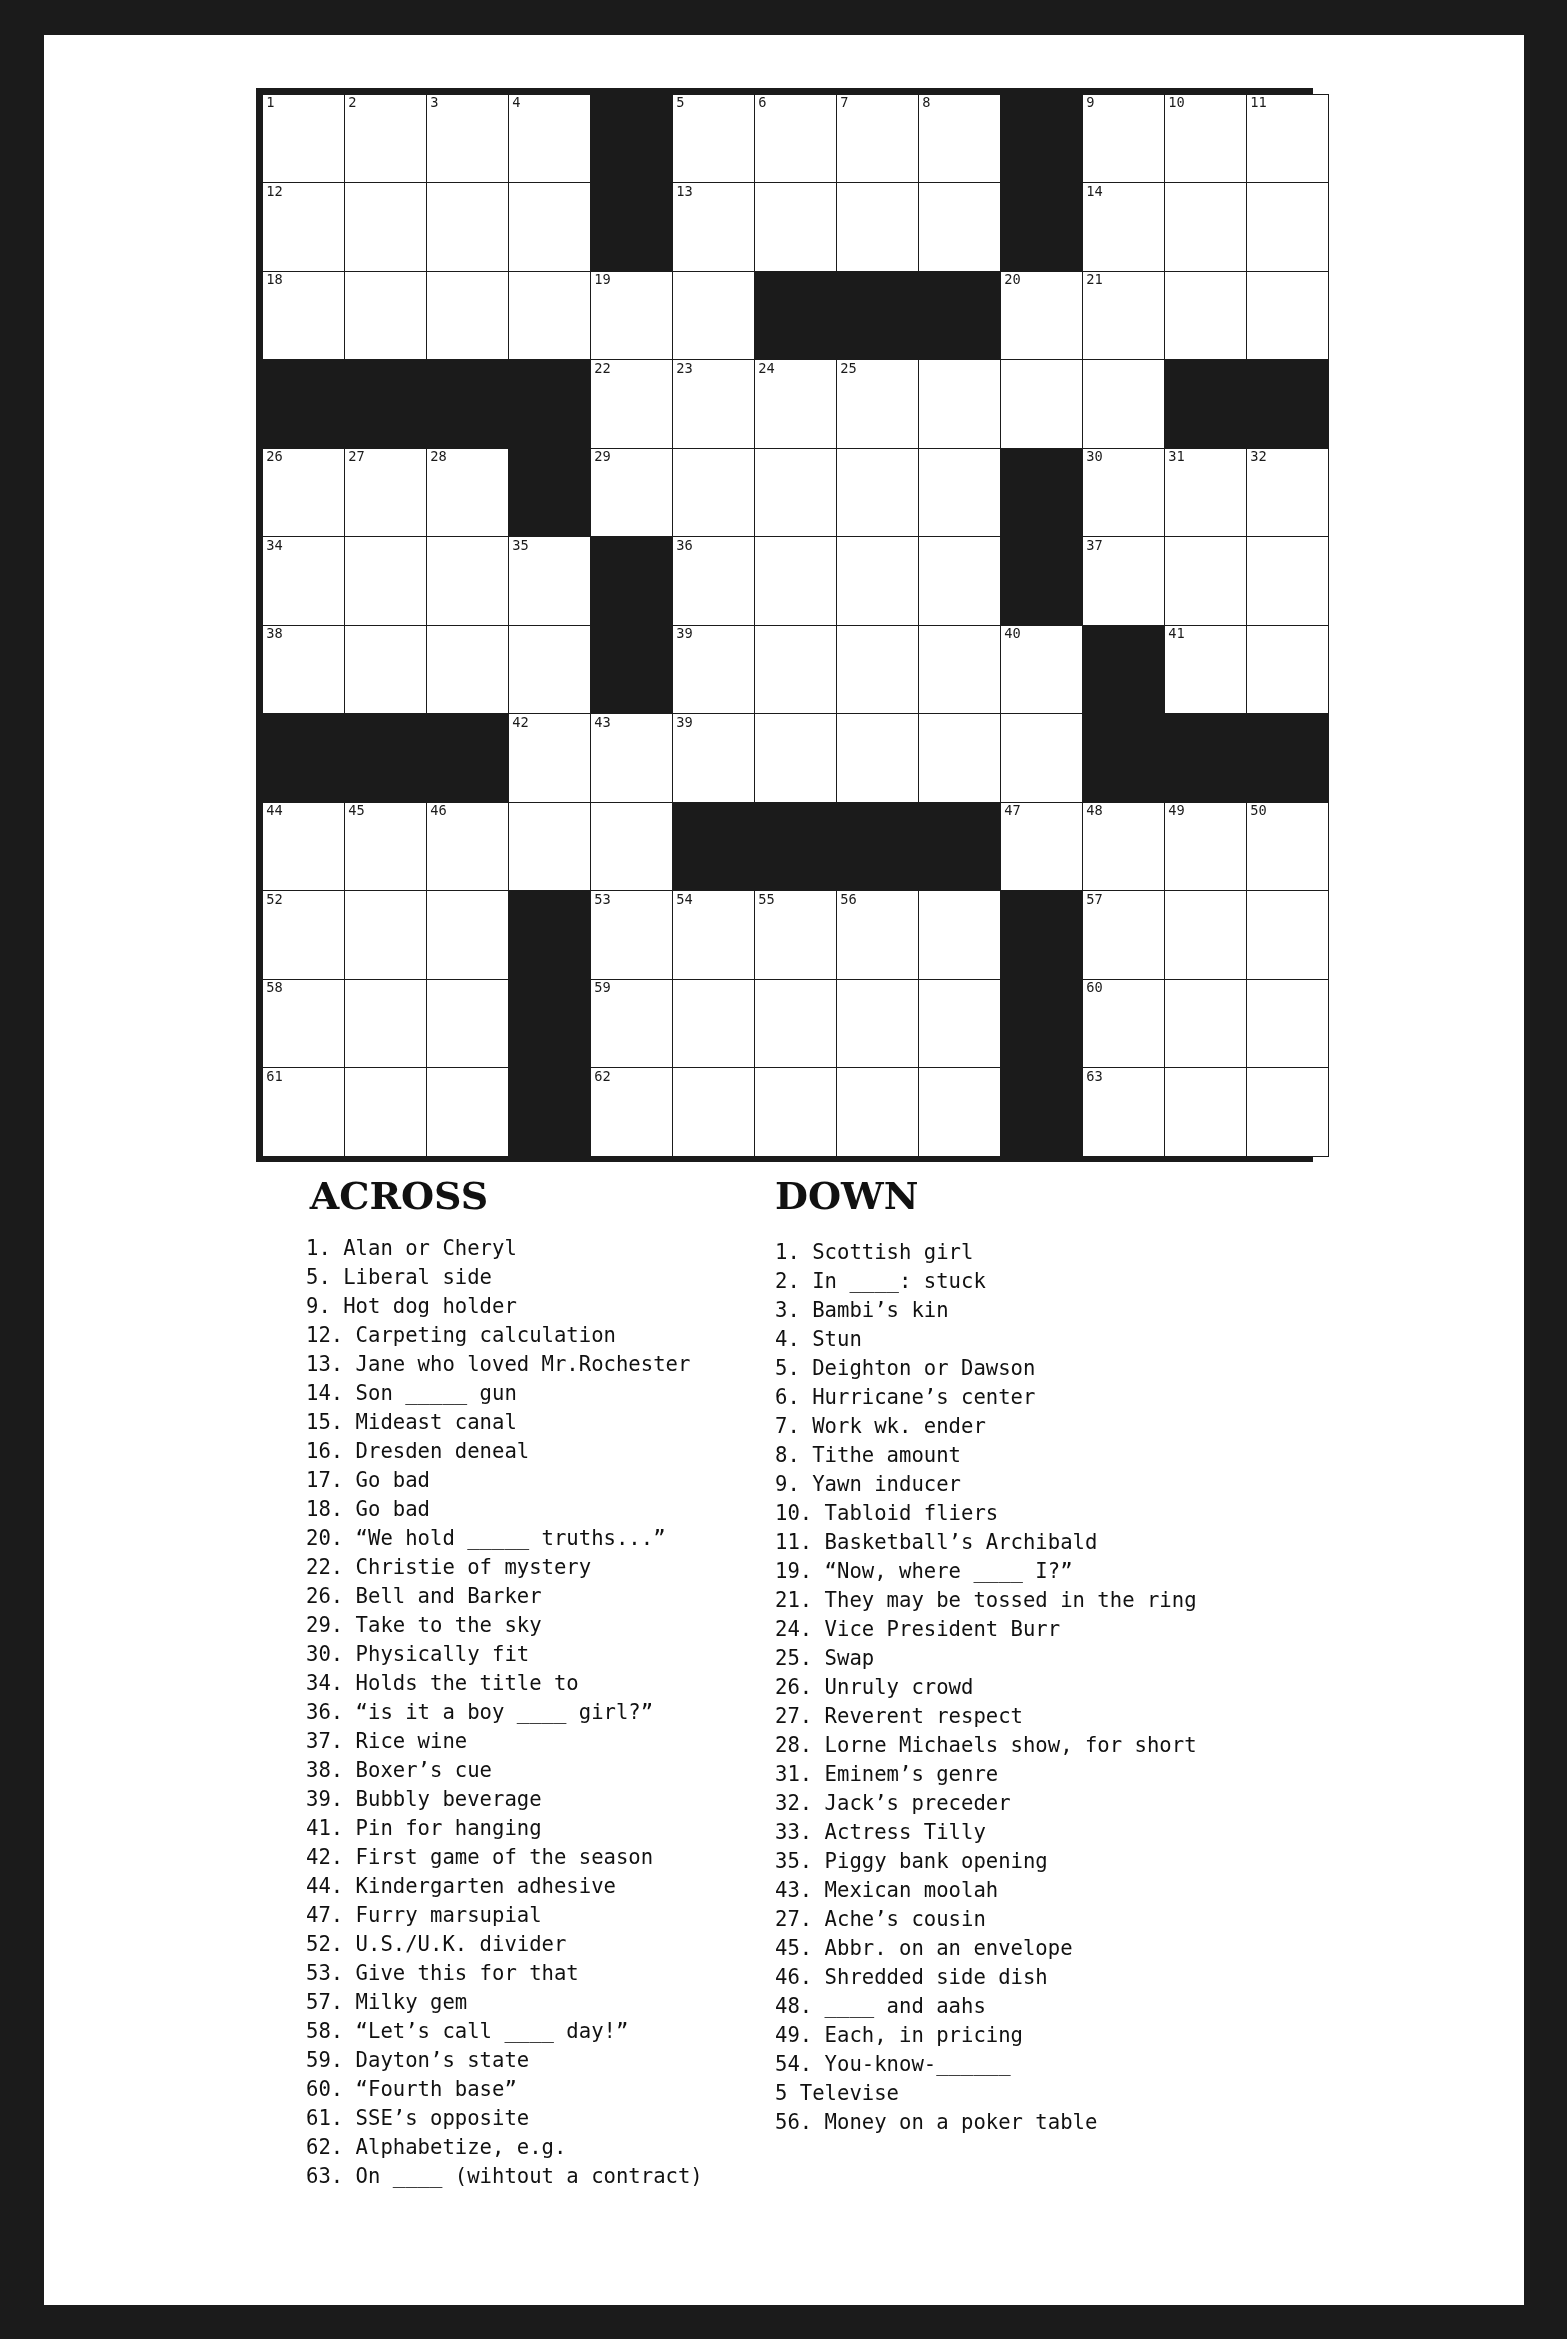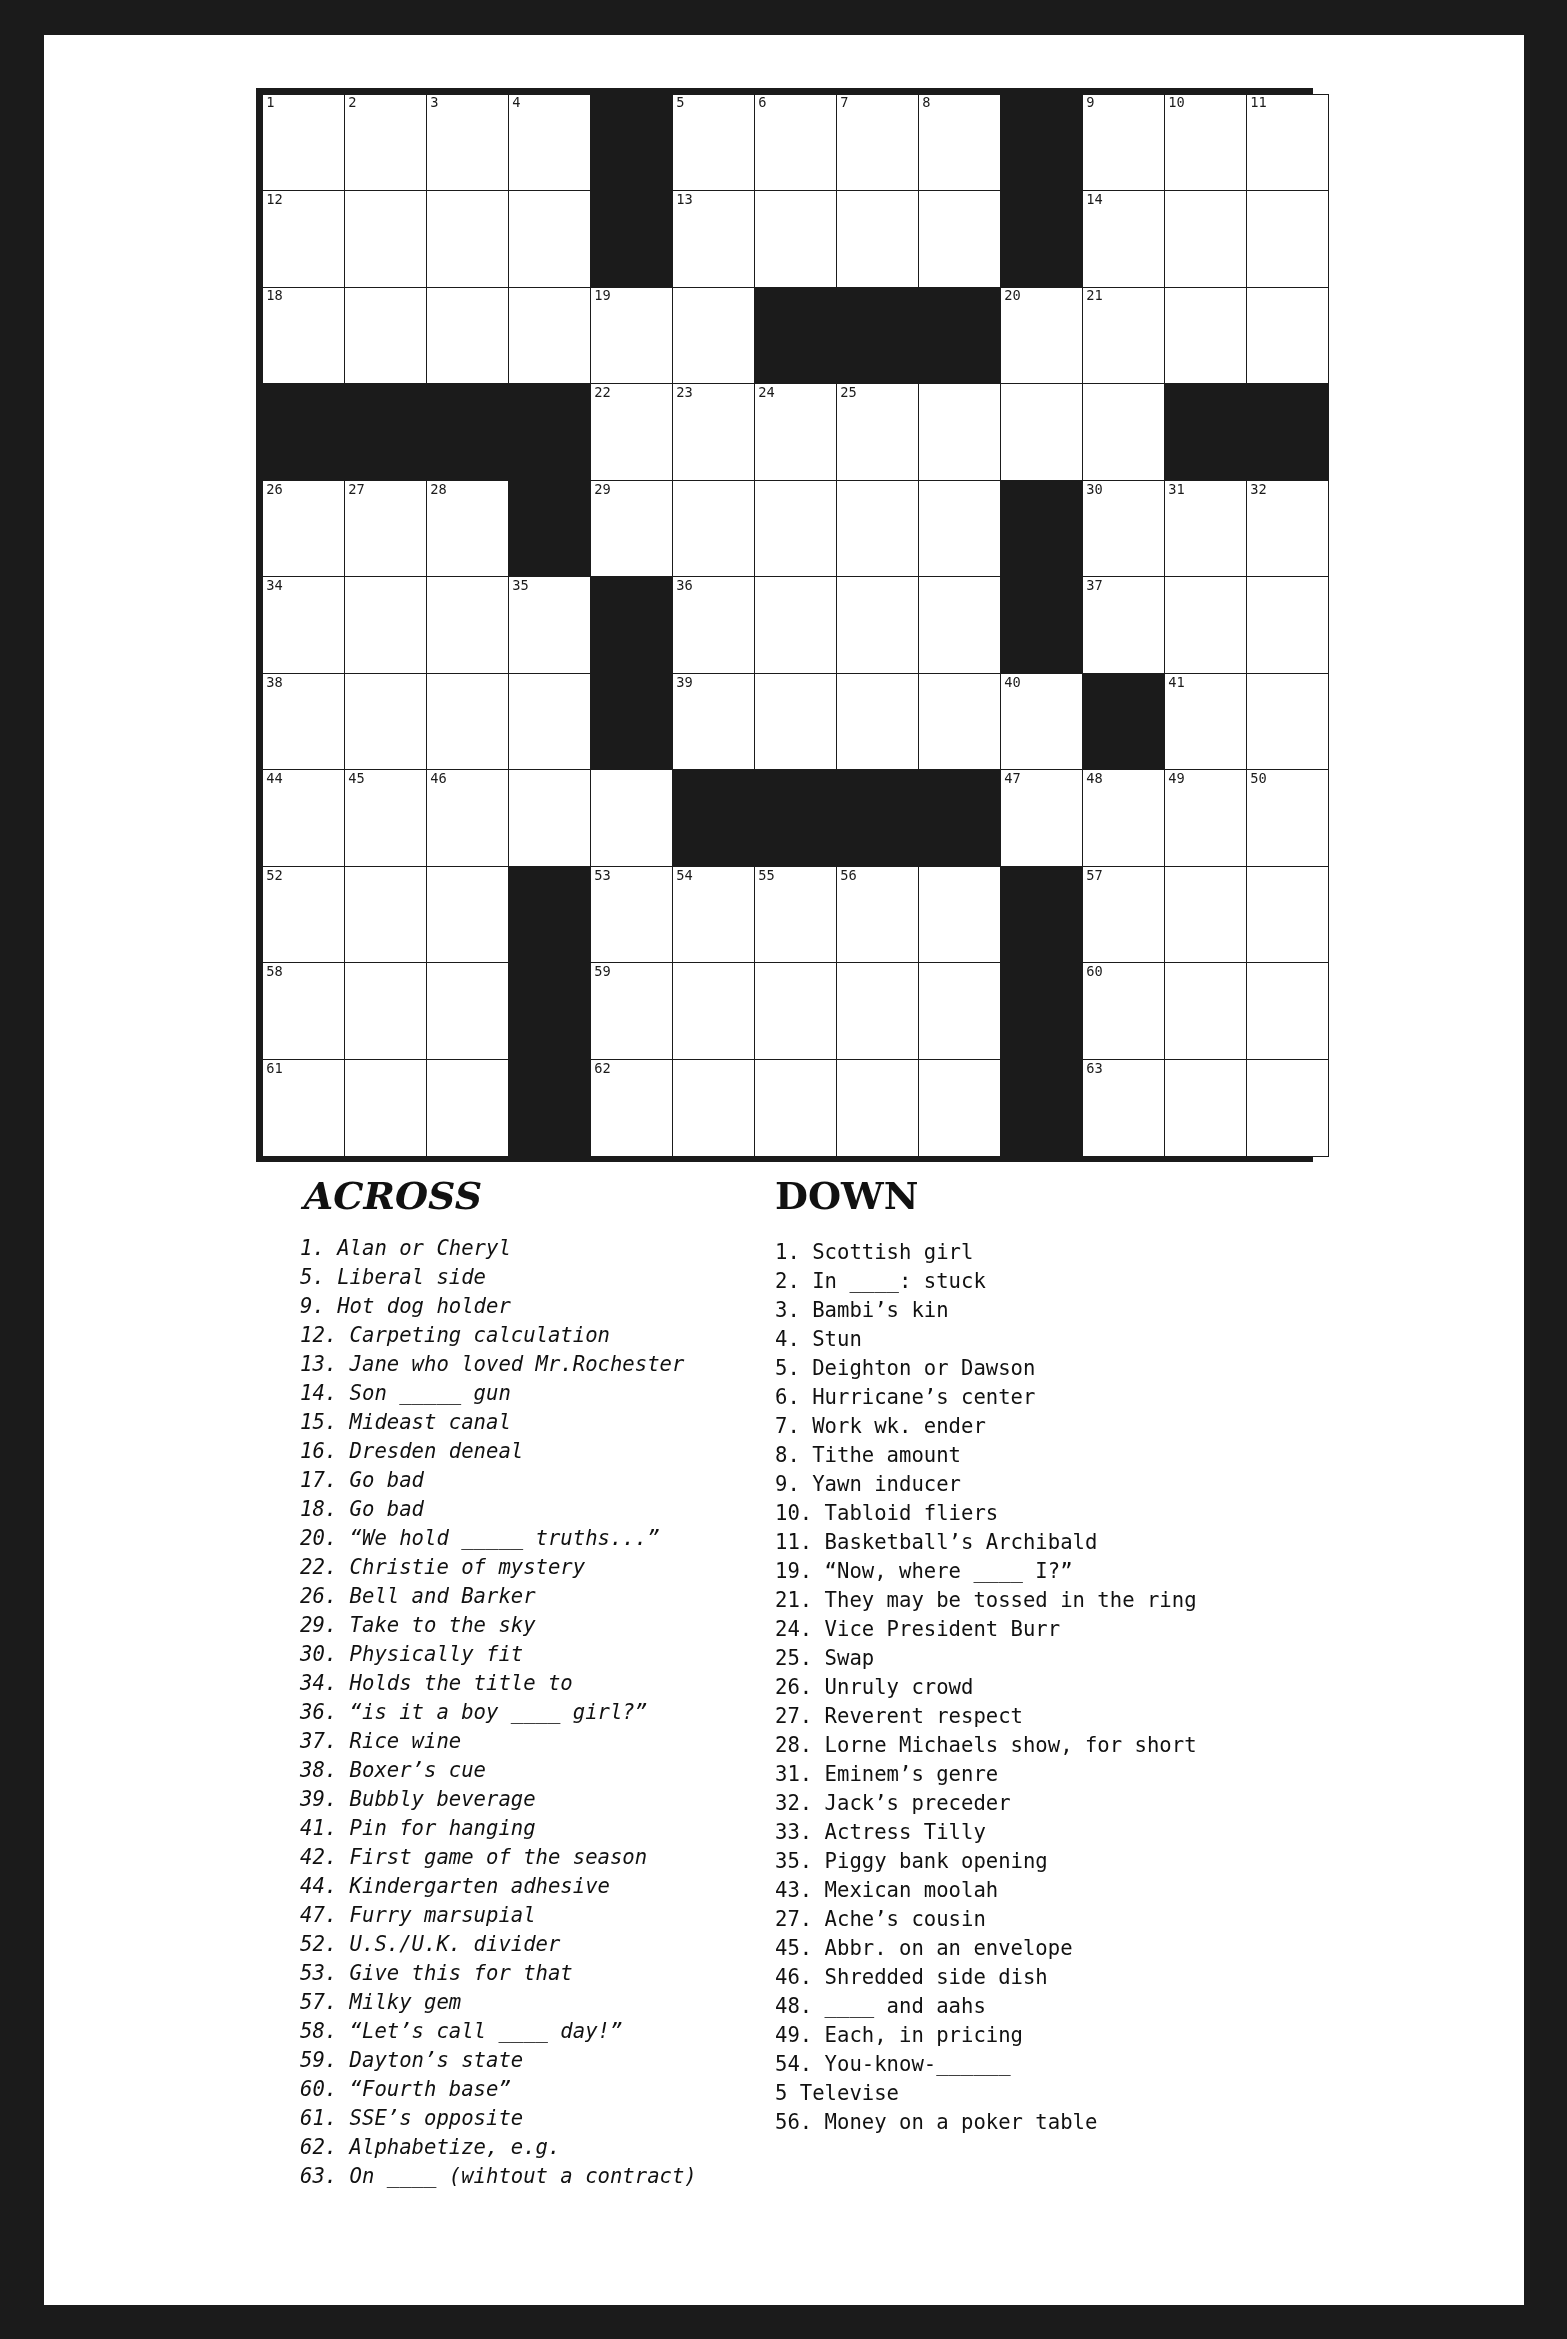--- a/index.html
+++ b/index.html
@@ -63,21 +63,21 @@
   .clues {
     position: absolute;
     left: 0;
     top: 1138px;
     width: 1480px;
   }
   .col {
     position: absolute;
     top: 0;
   }
-  .col-across { left: 256px; width: 475px; font-style: italic; }
+  .col-across { left: 262px; width: 475px; }
   .col-down   { left: 731px; width: 512px; }
 
   .cluehead {
     font-family: "DejaVu Serif", serif;
     font-weight: bold;
     font-size: 38px;
     letter-spacing: 0px;
     color: #111111;
     margin: 0 0 16.4px 0;
   }
@@ -276,20 +276,41 @@
             <td></td>
             <td></td>
             <td>
               <span class="num">40</span>
             </td>
             <td class="blk"></td>
             <td>
               <span class="num">41</span>
             </td>
             <td></td>
+          </tr>
+          <tr>
+            <td class="blk"></td>
+            <td class="blk"></td>
+            <td class="blk"></td>
+            <td>
+              <span class="num">42</span>
+            </td>
+            <td>
+              <span class="num">43</span>
+            </td>
+            <td>
+              <span class="num">39</span>
+            </td>
+            <td></td>
+            <td></td>
+            <td></td>
+            <td></td>
+            <td class="blk"></td>
+            <td class="blk"></td>
+            <td class="blk"></td>
           </tr>
           <tr>
             <td>
               <span class="num">44</span>
             </td>
             <td>
               <span class="num">45</span>
             </td>
             <td>
               <span class="num">46</span>

